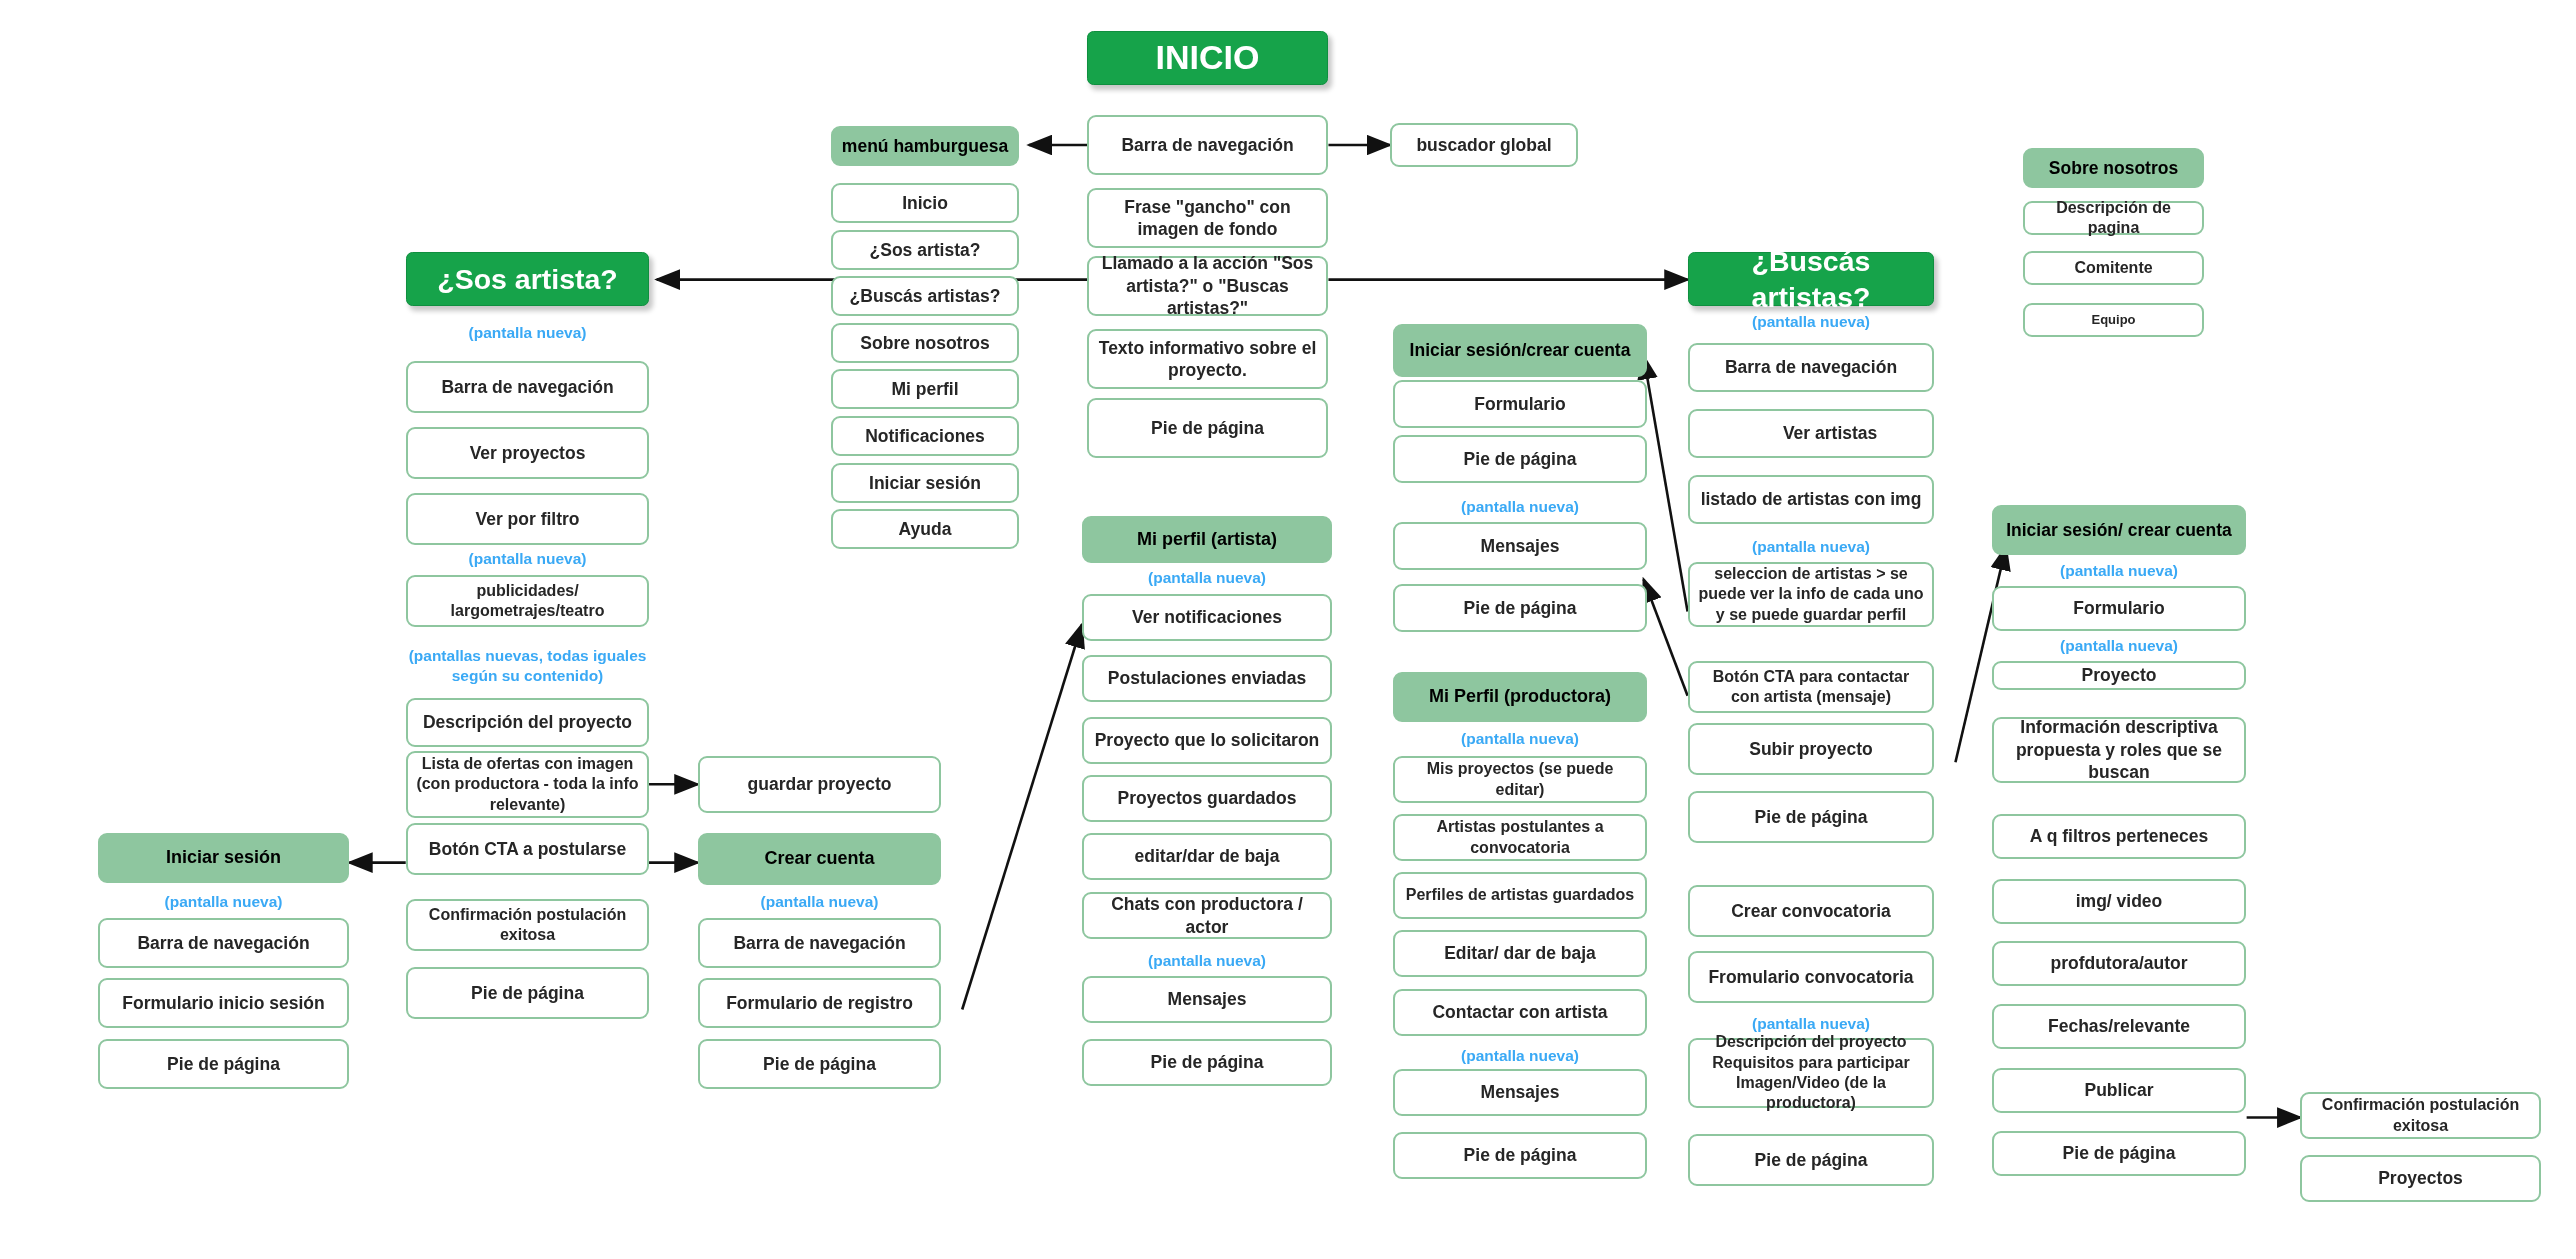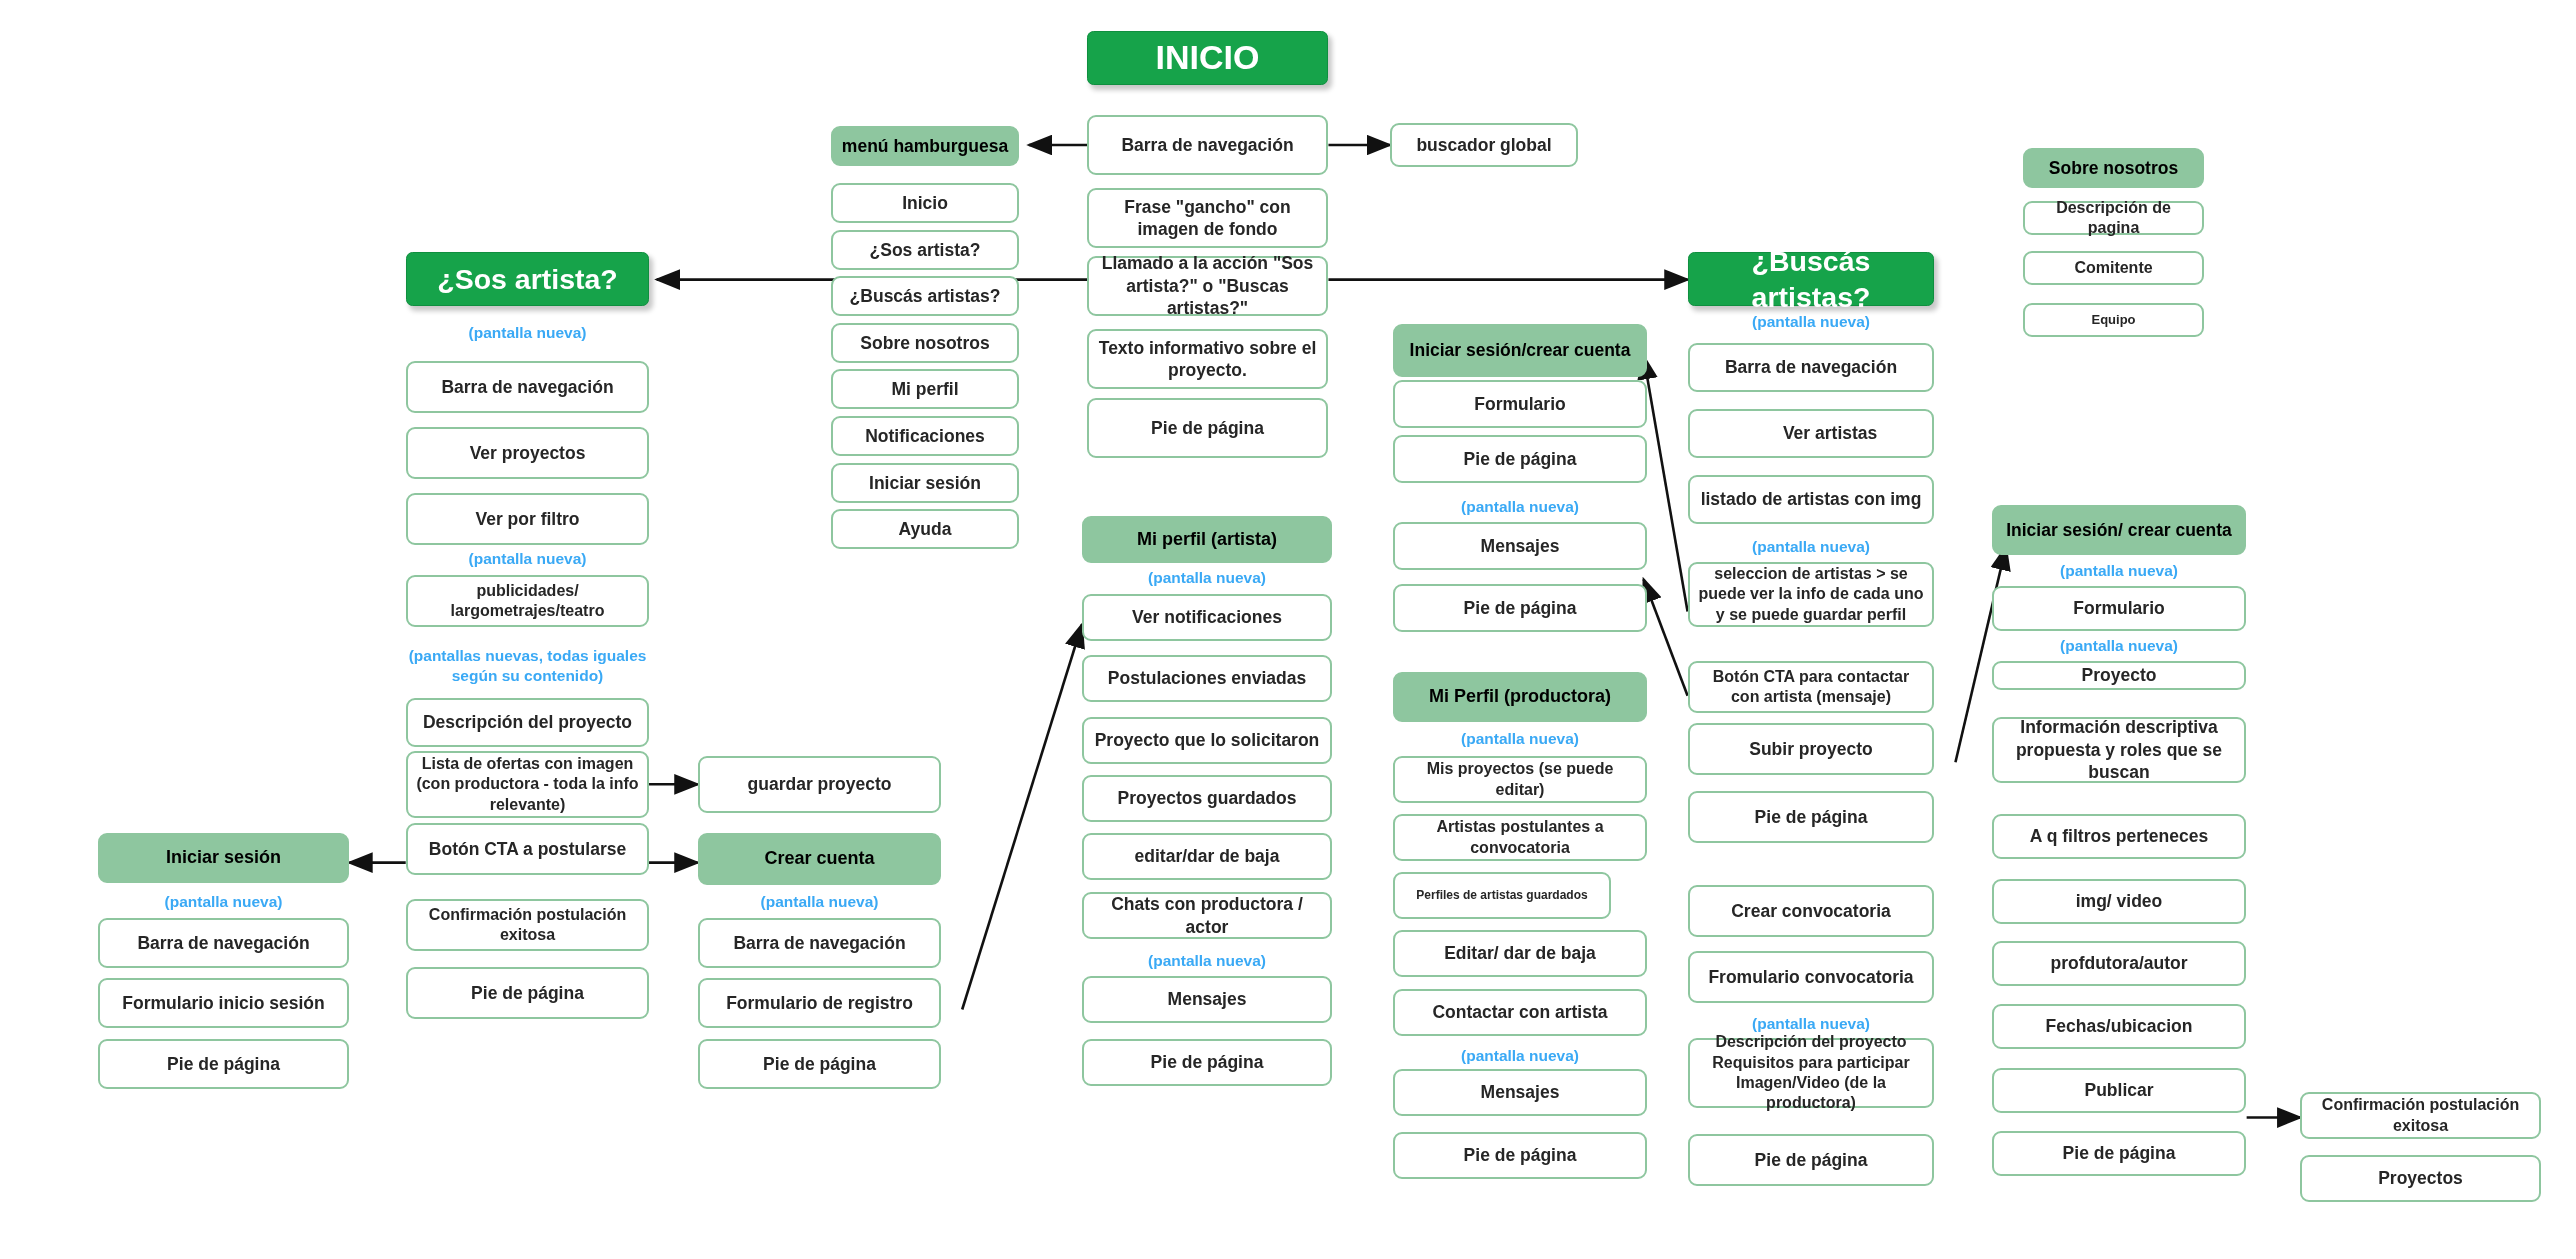--- a/index.html
+++ b/index.html
@@ -178,21 +178,21 @@
 
   <div class="node card" style="left:1393px;top:522px;width:254px;height:48px;">Mensajes</div>
   <div class="node card" style="left:1393px;top:584px;width:254px;height:48px;">Pie de página</div>
 
   <div class="node soft" style="left:1393px;top:672px;width:254px;height:50px;font-size:18px;">Mi Perfil (productora)</div>
 
   <div class="note" style="left:1393px;top:730px;width:254px;height:18px;">(pantalla nueva)</div>
 
   <div class="node card" style="left:1393px;top:756px;width:254px;height:47px;font-size:16px;">Mis proyectos (se puede editar)</div>
   <div class="node card" style="left:1393px;top:814px;width:254px;height:47px;font-size:16px;">Artistas postulantes a convocatoria</div>
-  <div class="node card" style="left:1393px;top:872px;width:218px;height:47px;font-size:12px;">Perfiles de artistas guardados</div>
+  <div class="node card" style="left:1393px;top:872px;width:254px;height:47px;font-size:16px;">Perfiles de artistas guardados</div>
   <div class="node card" style="left:1393px;top:930px;width:254px;height:47px;">Editar/ dar de baja</div>
   <div class="node card" style="left:1393px;top:989px;width:254px;height:47px;">Contactar con artista</div>
 
   <div class="note" style="left:1393px;top:1047px;width:254px;height:18px;">(pantalla nueva)</div>
 
   <div class="node card" style="left:1393px;top:1069px;width:254px;height:47px;">Mensajes</div>
   <div class="node card" style="left:1393px;top:1132px;width:254px;height:47px;">Pie de página</div>
 
   <div class="node hero small" style="left:1688px;top:252px;width:246px;height:54px;">¿Buscás artistas?</div>
 
@@ -231,21 +231,21 @@
 
   <div class="node card" style="left:1992px;top:586px;width:254px;height:45px;">Formulario</div>
 
   <div class="note" style="left:1992px;top:637px;width:254px;height:18px;">(pantalla nueva)</div>
 
   <div class="node card" style="left:1992px;top:661px;width:254px;height:29px;">Proyecto</div>
   <div class="node card" style="left:1992px;top:717px;width:254px;height:66px;">Información descriptiva propuesta y roles que se buscan</div>
   <div class="node card" style="left:1992px;top:814px;width:254px;height:45px;">A q filtros perteneces</div>
   <div class="node card" style="left:1992px;top:879px;width:254px;height:45px;">img/ video</div>
   <div class="node card" style="left:1992px;top:941px;width:254px;height:45px;">profdutora/autor</div>
-  <div class="node card" style="left:1992px;top:1004px;width:254px;height:45px;">Fechas/ubicacion</div>
+  <div class="node card" style="left:1992px;top:1004px;width:254px;height:45px;">Fechas/relevante</div>
   <div class="node card" style="left:1992px;top:1068px;width:254px;height:45px;">Publicar</div>
   <div class="node card" style="left:1992px;top:1131px;width:254px;height:45px;">Pie de página</div>
 
   <div class="node card" style="left:2300px;top:1092px;width:241px;height:47px;font-size:16px;">Confirmación postulación exitosa</div>
   <div class="node card" style="left:2300px;top:1155px;width:241px;height:47px;">Proyectos</div>
 
 </div>
 
 
 </body></html>

